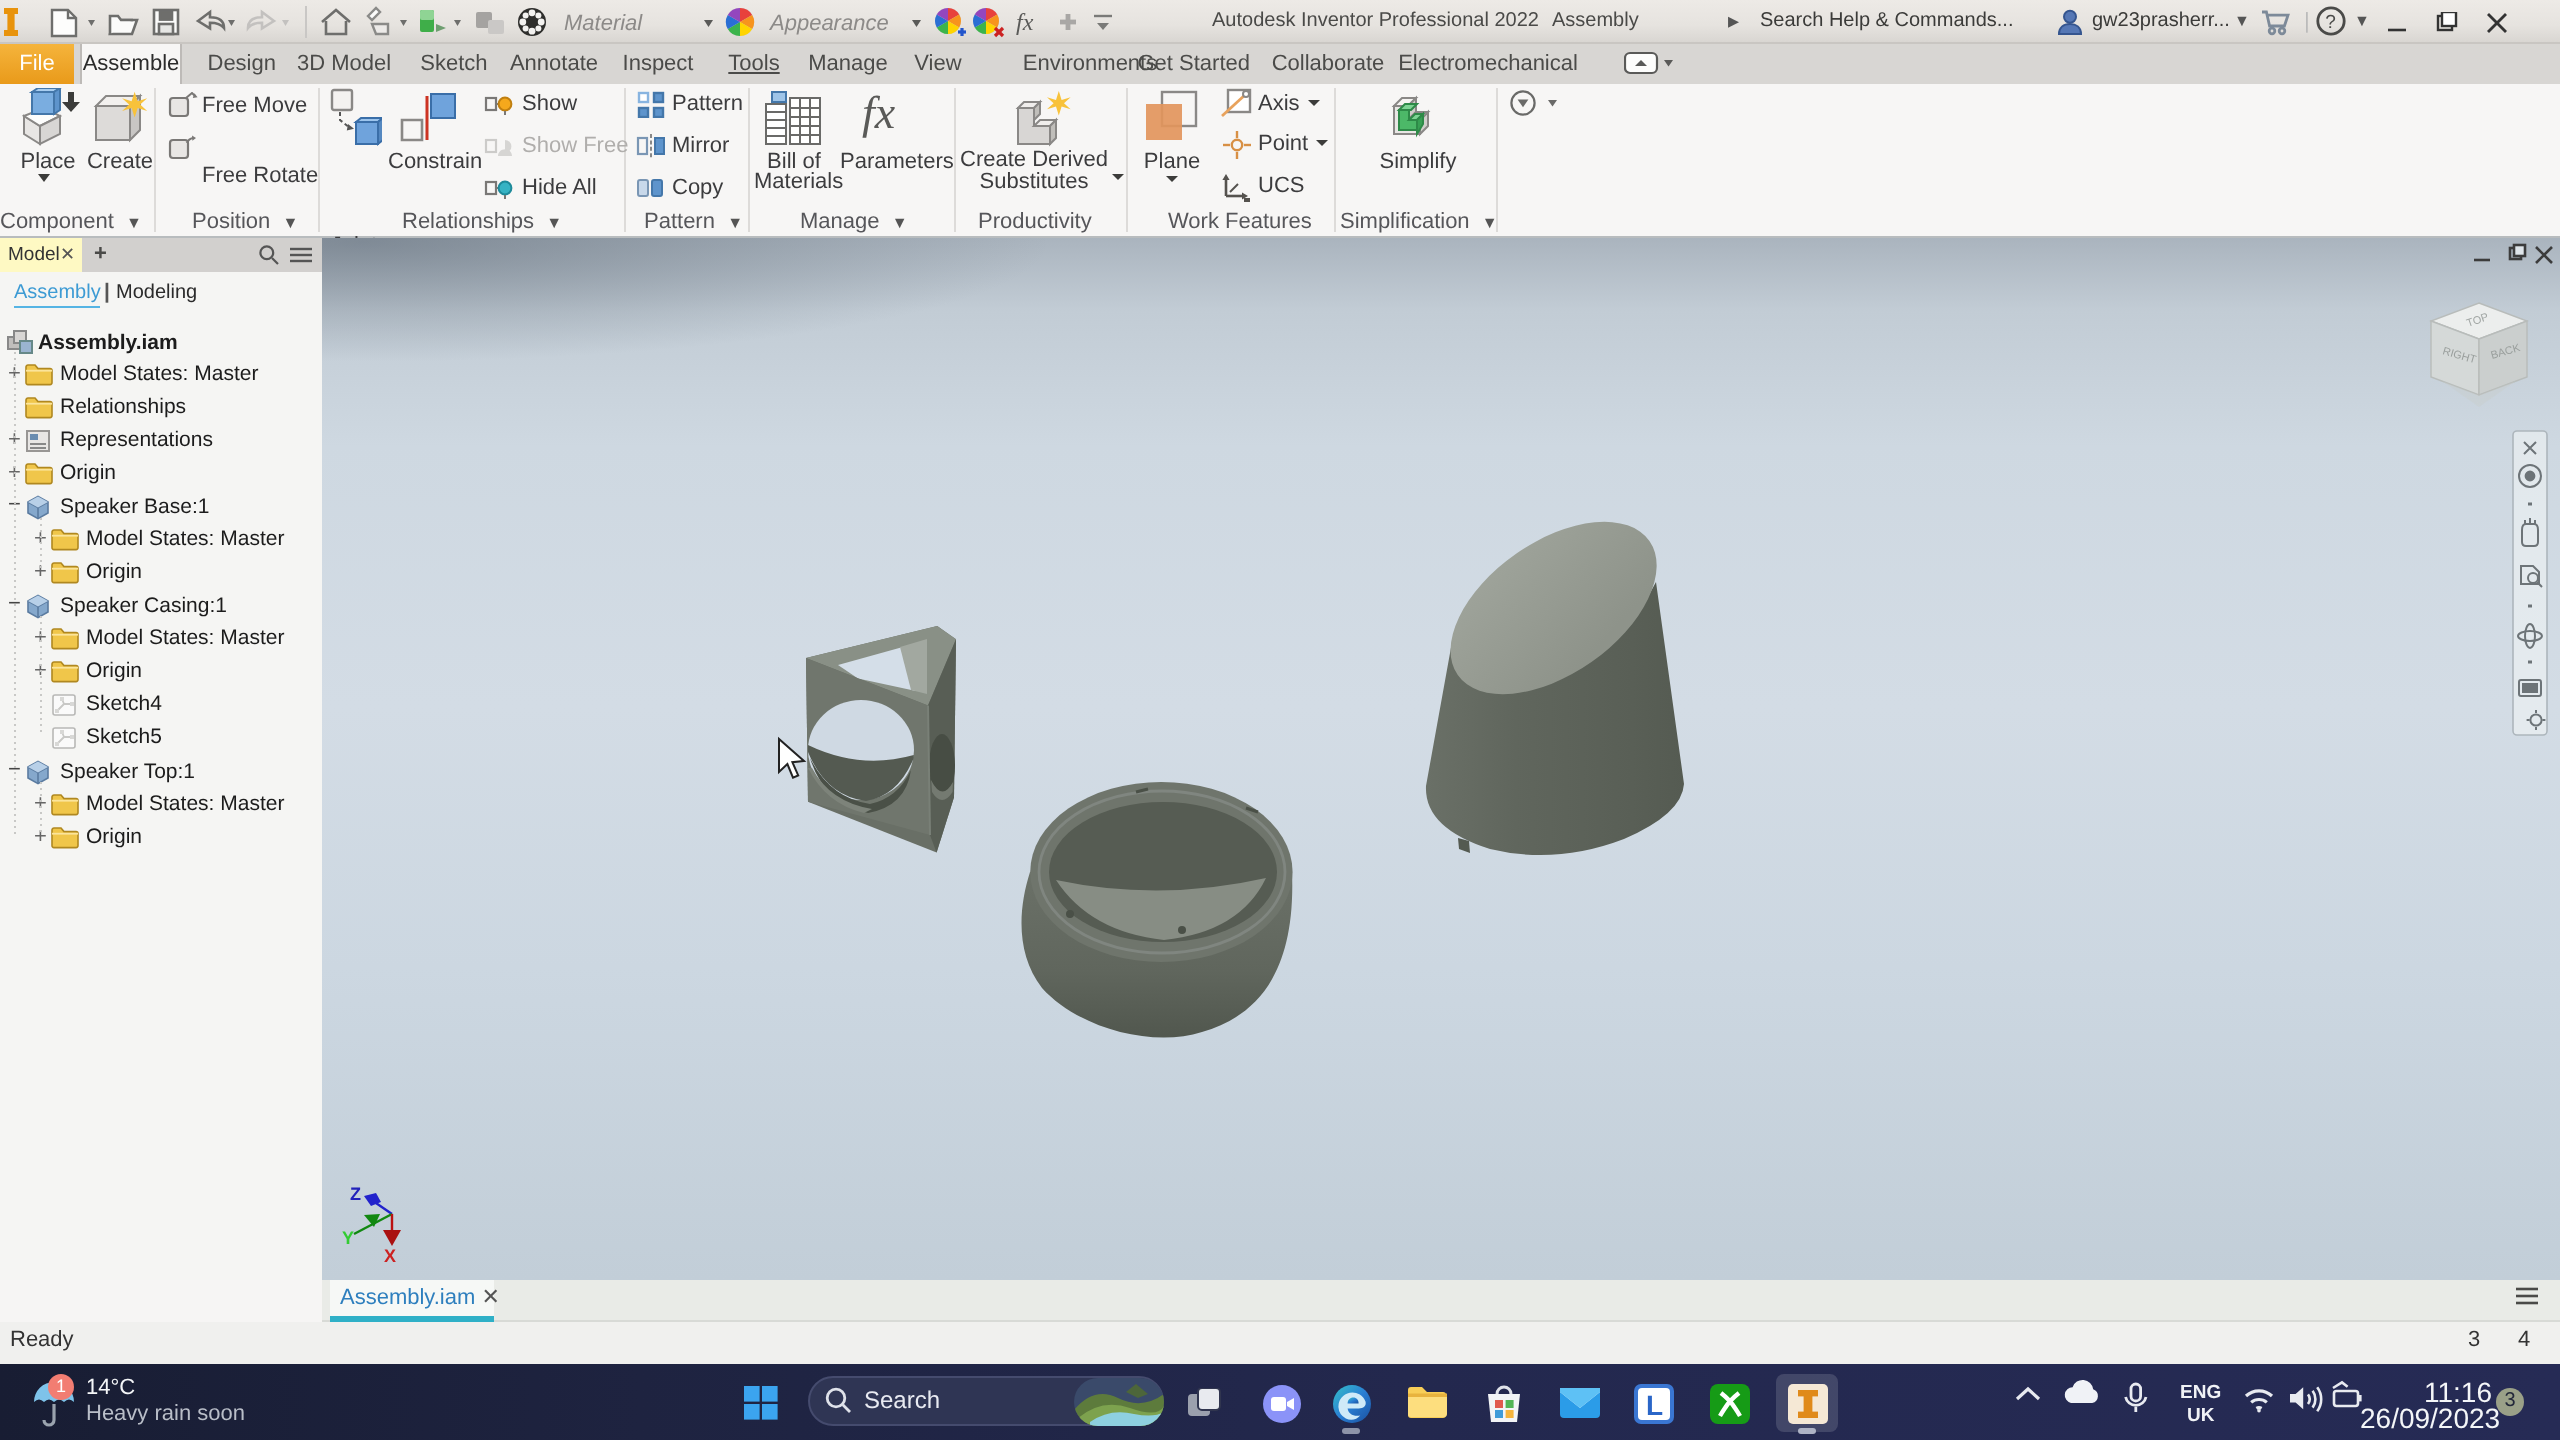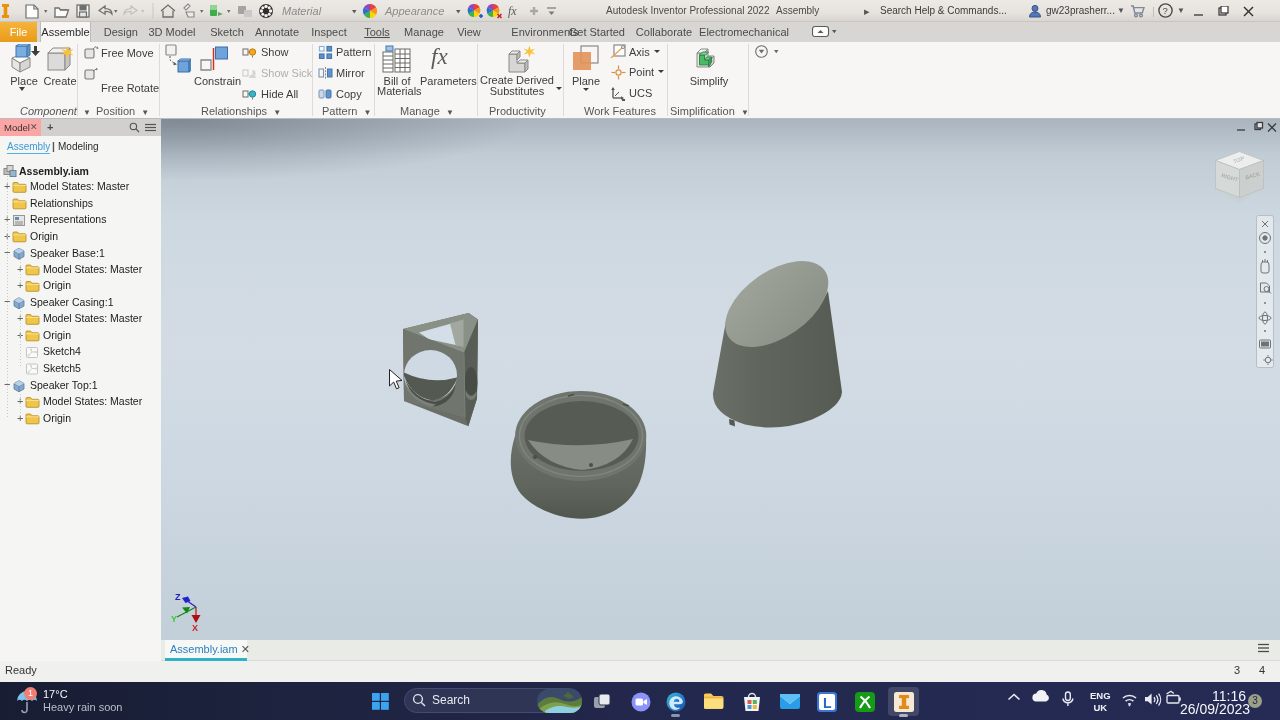--- a/index.html
+++ b/index.html
@@ -24,21 +24,21 @@
 .gsep { position:absolute; top:2px; height:72px; width:1px; background:#dddbd9; }
 .glabel { position:absolute; top:63px; height:13px; font-size:11px; color:#56565a; white-space:nowrap; }
 .glabel .ar { color:#555; font-size:8px; }
 .bigbtn { position:absolute; text-align:center; font-size:11px; color:#3c3c3e; }
 .smallbtn { position:absolute; height:13px; line-height:13px; font-size:11px; color:#3c3c3e; white-space:nowrap; }
 .dis { color:#b0aeac; }
 
 
 #panel { position:absolute; left:0; top:119px; width:161px; height:521px; background:#f5f5f3; }
 #panelhead { position:absolute; left:0; top:0; width:161px; height:17px; background:#d2d0ce; }
-#modeltab { position:absolute; left:0; top:0; width:41px; height:17px; background:#fca5a5; font-size:10.5px; color:#333;text-align:center; }
+#modeltab { position:absolute; left:0; top:0; width:41px; height:17px; background:#fef9c3; font-size:10.5px; color:#333;text-align:center; }
 #asmtabs { position:absolute; left:0; top:17px; width:161px; height:22px; background:#f5f5f3; font-size:11px; }
 
 
 #viewport { position:absolute; left:161px; top:119px; width:1119px; height:521px;
   background:
     radial-gradient(ellipse 430px 75px at 20px 2px, rgba(84,96,109,0.5), rgba(84,96,109,0) 80%),
     linear-gradient(180deg,#aab4be 0%,#c2ccd5 7%,#ced8e1 20%,#d3dce5 45%,#ccd7e1 70%,#c2ced8 100%); }
 
 
 #doctabs { position:absolute; left:161px; top:640px; width:1119px; height:21px; background:#e9ebe7; border-bottom:1px solid #d8dad6; }
@@ -238,21 +238,21 @@
 
   <div class="gsep" style="left:77px;"></div>
   <div class="gsep" style="left:159px;"></div>
   <div class="gsep" style="left:312px;"></div>
   <div class="gsep" style="left:374px;"></div>
   <div class="gsep" style="left:477px;"></div>
   <div class="gsep" style="left:563px;"></div>
   <div class="gsep" style="left:667px;"></div>
   <div class="gsep" style="left:748px;"></div>
 
-  <div class="glabel" style="left:20px;font-style:italic;">Component&nbsp; <span class="ar">▼</span></div>
+  <div class="glabel" style="left:0;">Component&nbsp; <span class="ar">▼</span></div>
   <div class="glabel" style="left:96px;">Position&nbsp; <span class="ar">▼</span></div>
   <div class="glabel" style="left:201px;">Relationships&nbsp; <span class="ar">▼</span></div>
   <div class="glabel" style="left:322px;">Pattern&nbsp; <span class="ar">▼</span></div>
   <div class="glabel" style="left:400px;">Manage&nbsp; <span class="ar">▼</span></div>
   <div class="glabel" style="left:489px;">Productivity</div>
   <div class="glabel" style="left:584px;">Work Features</div>
   <div class="glabel" style="left:670px;">Simplification&nbsp; <span class="ar">▼</span></div>
 
   <svg class="abs" style="left:8px;top:2px;" width="34" height="30">
     <path d="M4 14 l8 5 v9 l-8-5 z" fill="#e8e6e4" stroke="#8a8886" stroke-width="1"></path>
@@ -310,21 +310,21 @@
       <line x1="6" y1="7" x2="9" y2="7" stroke="#7a7876"></line>
       <circle cx="10.5" cy="7" r="3.2" fill="#f5a81c" stroke="#c07f10"></circle>
       <line x1="10.5" y1="10.5" x2="10.5" y2="12.5" stroke="#7a7876"></line>
     </svg>
   <div class="smallbtn" style="left:261px;top:4px;">Show</div>
   <svg class="abs" style="left:242px;top:24px;" width="16" height="14" opacity="0.45">
       <rect x="1" y="4" width="5" height="6" fill="none" stroke="#9a9896" stroke-width="1.1"></rect>
       <path d="M10.5 4 a3 3 0 1 1 0 6.4 z" fill="#b0aeac"></path>
       <path d="M7 12 c0-2 1.5-3.4 3.5-3.4 s3.5 1.4 3.5 3.4 z" fill="#b0aeac"></path>
     </svg>
-  <div class="smallbtn dis" style="left:261px;top:25px;">Show Sick</div>
+  <div class="smallbtn dis" style="left:261px;top:25px;">Show Free</div>
   <svg class="abs" style="left:242px;top:45px;" width="16" height="14">
       <rect x="1" y="4" width="5" height="6" fill="none" stroke="#7a7876" stroke-width="1.1"></rect>
       <line x1="6" y1="7" x2="9" y2="7" stroke="#7a7876"></line>
       <circle cx="10.5" cy="7" r="3.2" fill="#36b3c4" stroke="#1e8a9a"></circle>
       <line x1="10.5" y1="10.5" x2="10.5" y2="12.5" stroke="#7a7876"></line>
     </svg>
   <div class="smallbtn" style="left:261px;top:46px;">Hide All</div>
 
   <svg class="abs" style="left:318px;top:3px;" width="15" height="14">
       <g fill="none" stroke="#88b4e0" stroke-width="1.2">
@@ -697,21 +697,21 @@
 <span style="position:absolute;left:1234px;top:3px;">3</span>
 <span style="position:absolute;left:1259px;top:3px;">4</span>
   </div>
 <div id="taskbar">
 
   <svg class="abs" style="left:14px;top:8px;" width="26" height="26">
     <path d="M3 11 a10 10 0 0 1 20 0 q-2.5-2.5-5 0 q-2.5-2.5-5 0 q-2.5-2.5-5 0 q-2.5-2.5-5 0 z" fill="#7ec3ea"></path>
     <path d="M13 12 v8 a2.5 2.5 0 0 1 -5 0" fill="none" stroke="#9aa3ae" stroke-width="1.6"></path>
   </svg>
   <div class="abs" style="left:24px;top:5px;width:13px;height:13px;border-radius:50%;background:#f27d72;color:#fff;font-size:9px;text-align:center;line-height:13px;">1</div>
-  <div class="abs" style="left:43px;top:6px;font-size:11px;color:#f4f6f8;">17°C</div>
+  <div class="abs" style="left:43px;top:6px;font-size:11px;color:#f4f6f8;">14°C</div>
   <div class="abs" style="left:43px;top:19px;font-size:11px;color:#b9bec8;">Heavy rain soon</div>
 
   <svg class="abs" style="left:372px;top:11px;" width="17" height="17">
     <rect x="0" y="0" width="7.8" height="7.8" fill="#3ba4ef"></rect>
       <rect x="9" y="0" width="7.8" height="7.8" fill="#3ba4ef"></rect>
     <rect x="0" y="9" width="7.8" height="7.8" fill="#3ba4ef"></rect>
       <rect x="9" y="9" width="7.8" height="7.8" fill="#3ba4ef"></rect>
   </svg>
 
   <div class="abs" style="left:404px;top:6px;width:178px;height:25px;border-radius:13px;background:#2f3554;border:1px solid #454b6e;"></div>

